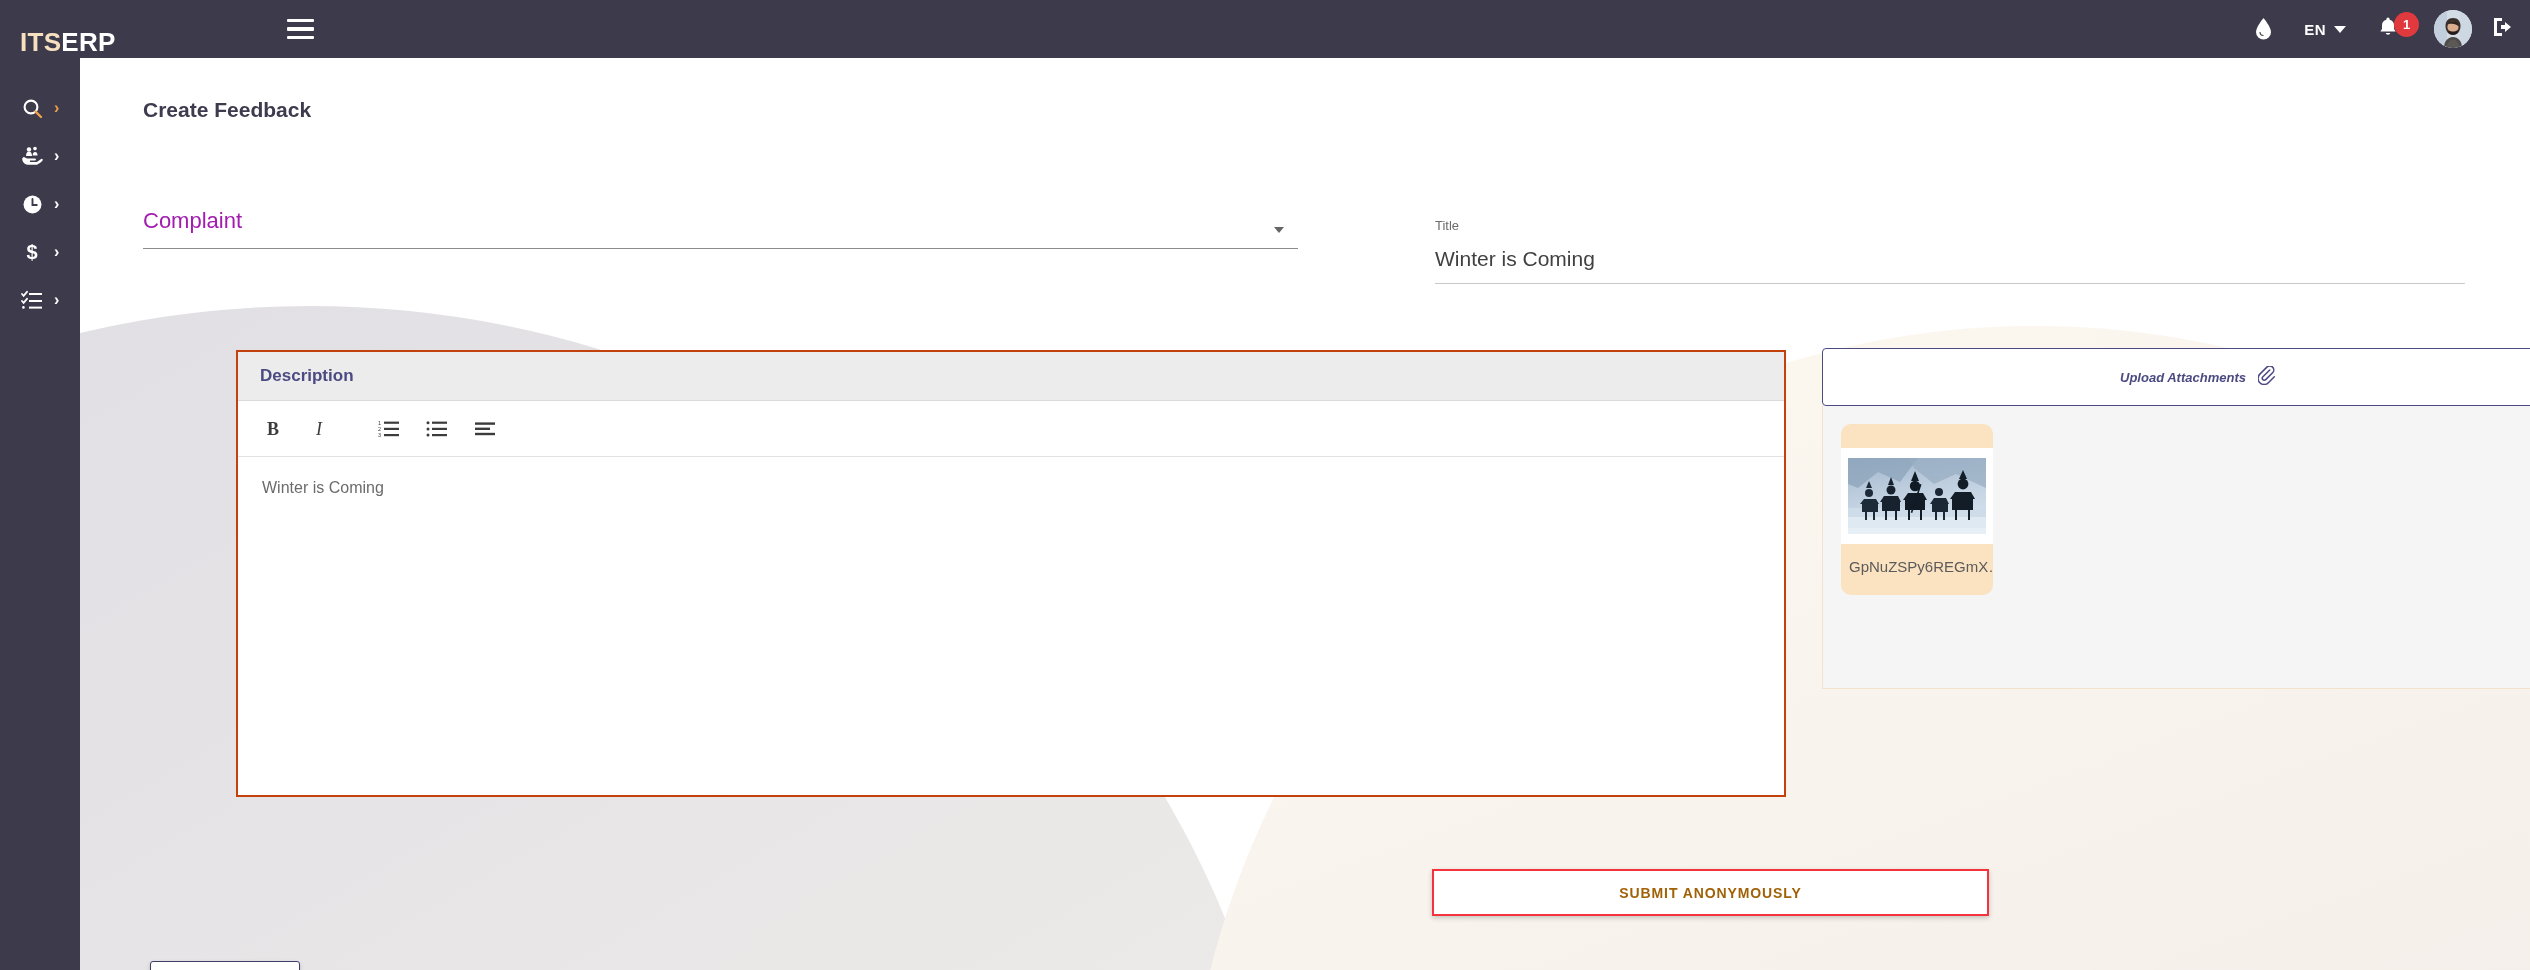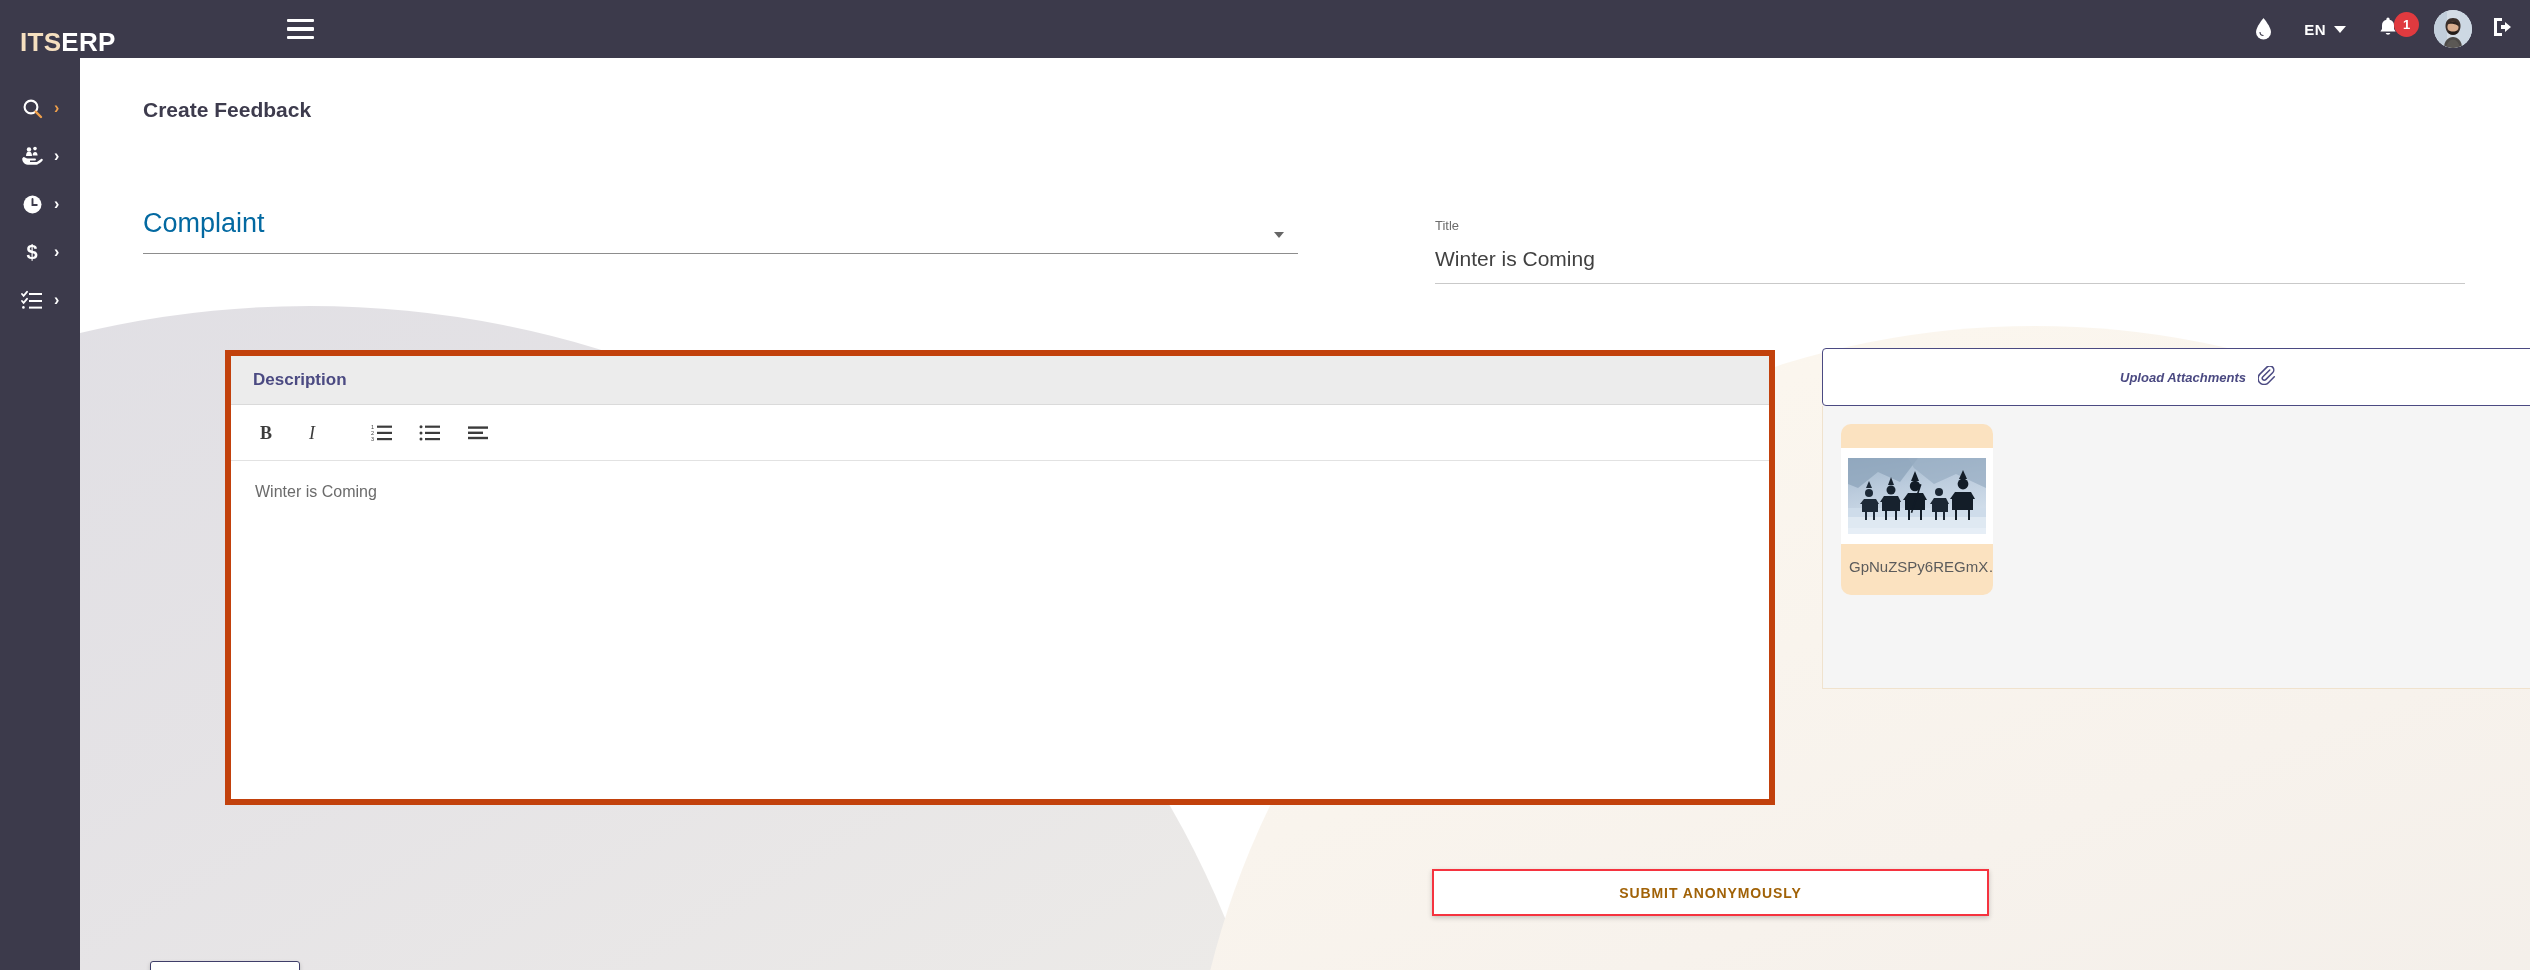--- a/index.html
+++ b/index.html
@@ -170,22 +170,22 @@
     color: #3d3b4d;
   }
 
   
   .field-type {
     position: absolute;
     left: 63px; top: 150px;
     width: 1155px;
   }
   .field-type .val {
-    font-size: 27px;
-    color: #0369a1;
+    font-size: 22px;
+    color: #a21caf;
     padding-bottom: 14px;
   }
   .field-type .line { height: 1px; background: #8d8d8d; }
   .sel-caret {
     position: absolute;
     right: 14px; bottom: 16px;
     width: 0; height: 0;
     border-left: 5px solid transparent;
     border-right: 5px solid transparent;
     border-top: 6px solid #666;
@@ -204,24 +204,24 @@
   .field-title .val {
     font-size: 21px;
     color: #414141;
     padding-bottom: 12px;
   }
   .field-title .line { height: 1px; background: #c9c9c9; }
 
   
   .desc-card {
     position: absolute;
-    left: 145px; top: 292px;
+    left: 156px; top: 292px;
     width: 1550px;
     background: #4c1d95;
-    border: 6px solid #c2410c;
+    border: 2px solid #c2410c;
   }
   .desc-head {
     background: #ececec;
     border-bottom: 1px solid #dadada;
     padding: 14px 22px;
   }
   .desc-head .ttl {
     font-size: 17px;
     font-weight: bold;
     color: #4b4a82;

